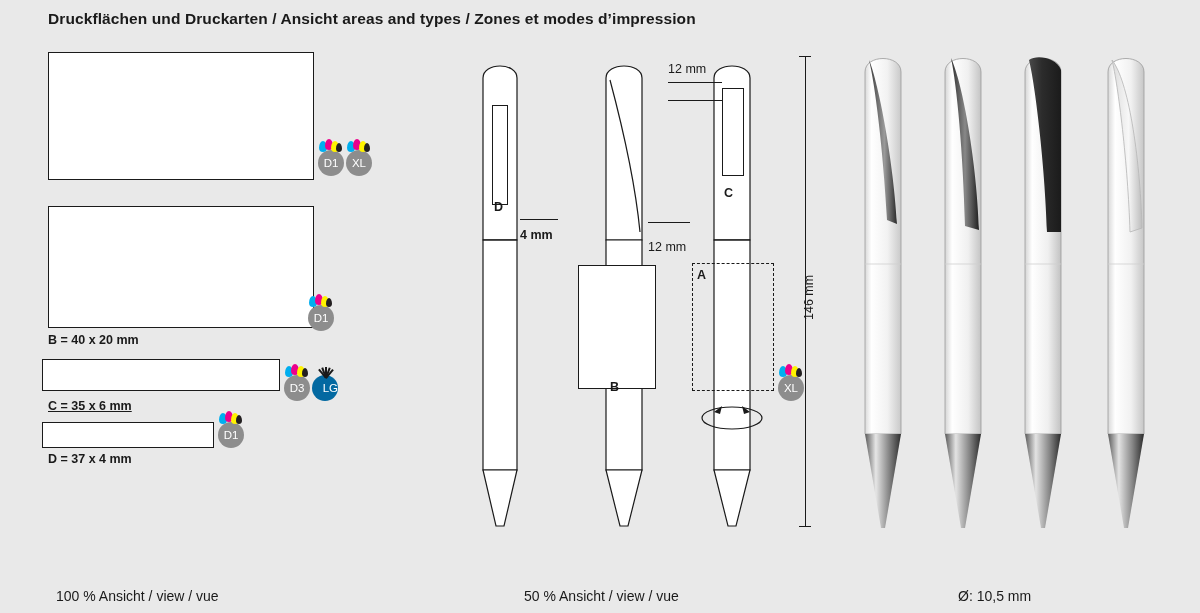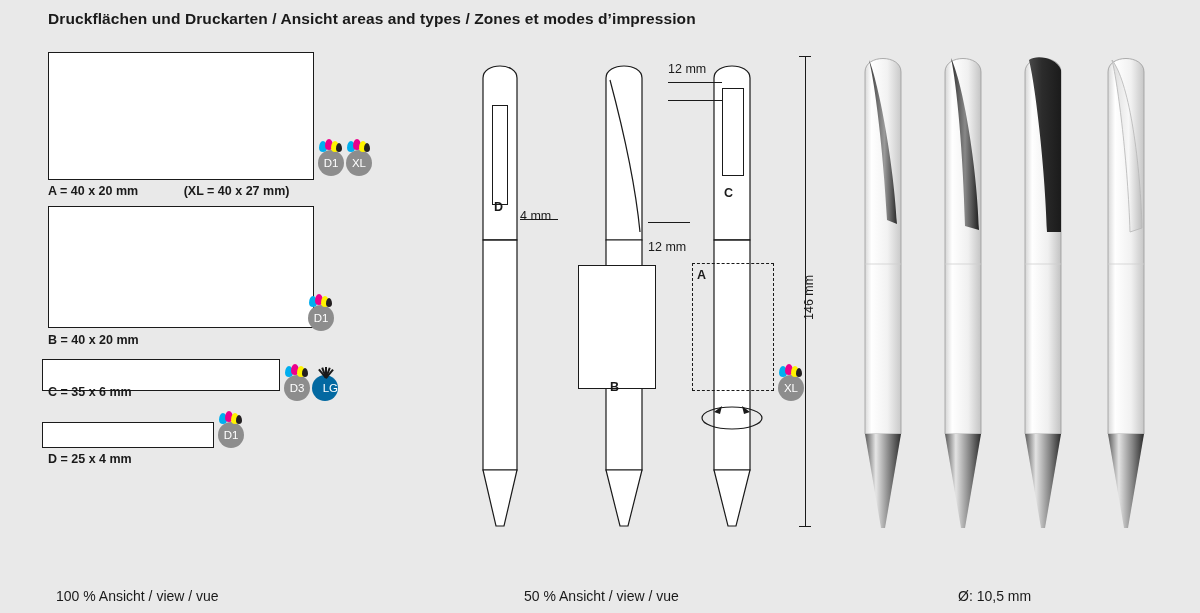--- a/index.html
+++ b/index.html
@@ -134,24 +134,20 @@
   svg { display: block; }
 </style>
 </head>
 <body>
 
 <div class="root">
 
   <div class="title">Druckflächen und Druckarten / Ansicht areas and types / Zones et modes d’impression</div>
 
   <div class="imprint-box" style="left:48px; top:52px; width:266px; height:128px;"></div>
-  <div class="imprint-caption" style="left:48px; top:184px;">
-    <span>A = 40 x 20 mm</span>
-    <span class="reg" style="display:inline-block; width:42px;"></span><span>(XL = 40 x 27 mm)</span>
-  </div>
   <div class="badge-group" style="left:318px; top:150px;">
     <div class="badge" style="left:0px; top:0px;">
       <div class="droplets">
         <span class="drop c"></span>
           <span class="drop m"></span>
           <span class="drop y"></span>
           <span class="drop k"></span>
       </div>
       <span>D1</span>
     </div>
@@ -174,21 +170,21 @@
         <span class="drop c"></span>
           <span class="drop m"></span>
           <span class="drop y"></span>
           <span class="drop k"></span>
       </div>
       <span>D1</span>
     </div>
   </div>
 
   <div class="imprint-box" style="left:42px; top:359px; width:238px; height:32px;"></div>
-  <div class="imprint-caption" style="left:48px; top:385px;">C = 35 x 6 mm</div>
+  <div class="imprint-caption" style="left:48px; top:399px;text-decoration:underline;">C = 35 x 6 mm</div>
   <div class="badge-group" style="left:284px; top:375px;">
     <div class="badge" style="left:0px; top:0px;">
       <div class="droplets">
         <span class="drop c"></span>
           <span class="drop m"></span>
           <span class="drop y"></span>
           <span class="drop k"></span>
       </div>
       <span>D3</span>
     </div>
@@ -198,21 +194,21 @@
         <i style="transform:rotate(-20deg)"></i>
         <i style="transform:rotate(0deg)"></i>
         <i style="transform:rotate(20deg)"></i>
         <i style="transform:rotate(40deg)"></i>
       </div>
       <span>LG</span>
     </div>
   </div>
 
   <div class="imprint-box" style="left:42px; top:422px; width:172px; height:26px;"></div>
-  <div class="imprint-caption" style="left:48px; top:452px;">D = 25 x 4 mm</div>
+  <div class="imprint-caption" style="left:48px; top:452px;">D = 37 x 4 mm</div>
   <div class="badge-group" style="left:218px; top:422px;">
     <div class="badge" style="left:0px; top:0px;">
       <div class="droplets">
         <span class="drop c"></span>
           <span class="drop m"></span>
           <span class="drop y"></span>
           <span class="drop k"></span>
       </div>
       <span>D1</span>
     </div>
@@ -222,21 +218,21 @@
     <path d="M13 28 C13 12, 47 12, 47 28 L47 190 L13 190 Z" fill="#ffffff" stroke="#1a1a1a" stroke-width="1.2"></path>
     <path d="M13 190 L47 190 L47 420 L13 420 Z" fill="#ffffff" stroke="#1a1a1a" stroke-width="1.2"></path>
     <path d="M13 420 L47 420 L34 476 L26 476 Z" fill="#ffffff" stroke="#1a1a1a" stroke-width="1.2"></path>
     <line x1="13" y1="190" x2="47" y2="190" stroke="#1a1a1a" stroke-width="1.2"></line>
   </svg>
 
   <div class="area-box" style="left:492px; top:105px; width:16px; height:100px;"></div>
   <div class="area-letter" style="left:494px; top:200px;">D</div>
 
   <div class="line hline" style="left:520px; top:219px; width:38px;"></div>
-  <div class="dim-label" style="left:520px; top:209px;">4 mm</div>
+  <div class="dim-label" style="left:520px; top:228px;font-weight:bold;">4 mm</div>
 
   <svg class="abs" style="left:590px; top:50px;" width="70" height="480" viewBox="0 0 70 480">
     <path d="M16 28 C16 12, 52 12, 52 28 L52 190 L16 190 Z" fill="#ffffff" stroke="#1a1a1a" stroke-width="1.2"></path>
     <path d="M20 30 C28 60, 44 120, 50 182" fill="none" stroke="#1a1a1a" stroke-width="1.2"></path>
     <path d="M16 190 L52 190 L52 420 L16 420 Z" fill="#ffffff" stroke="#1a1a1a" stroke-width="1.2"></path>
     <path d="M16 420 L52 420 L38 476 L30 476 Z" fill="#ffffff" stroke="#1a1a1a" stroke-width="1.2"></path>
   </svg>
 
   <div class="area-box" style="left:578px; top:265px; width:78px; height:124px;"></div>
   <div class="area-letter" style="left:610px; top:380px;">B</div>

